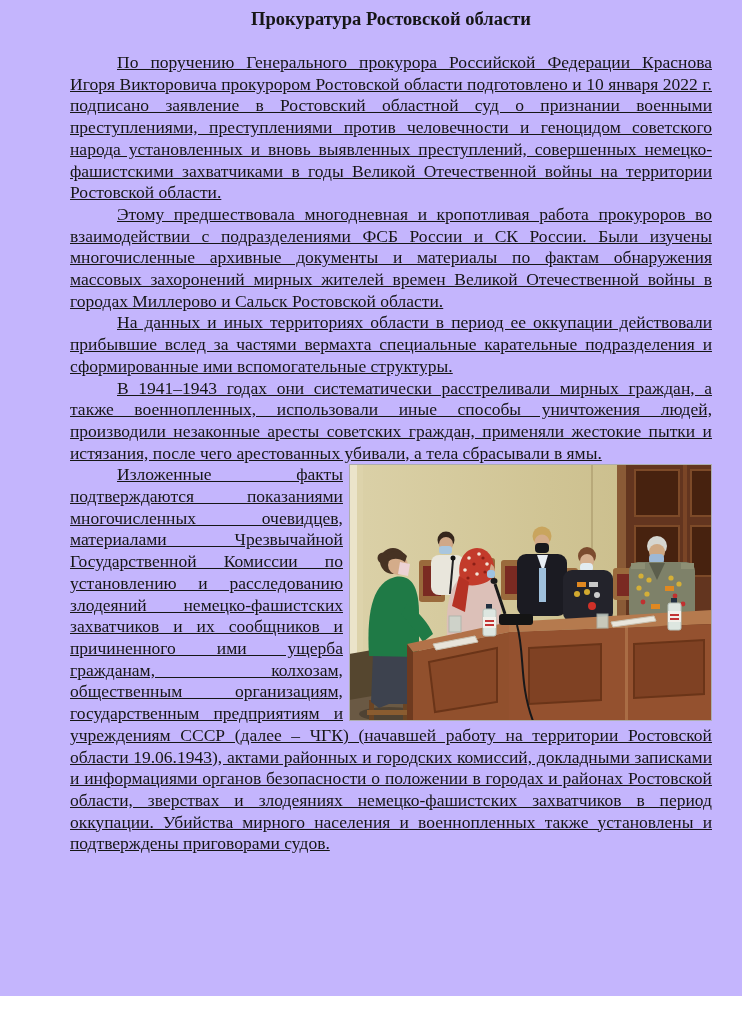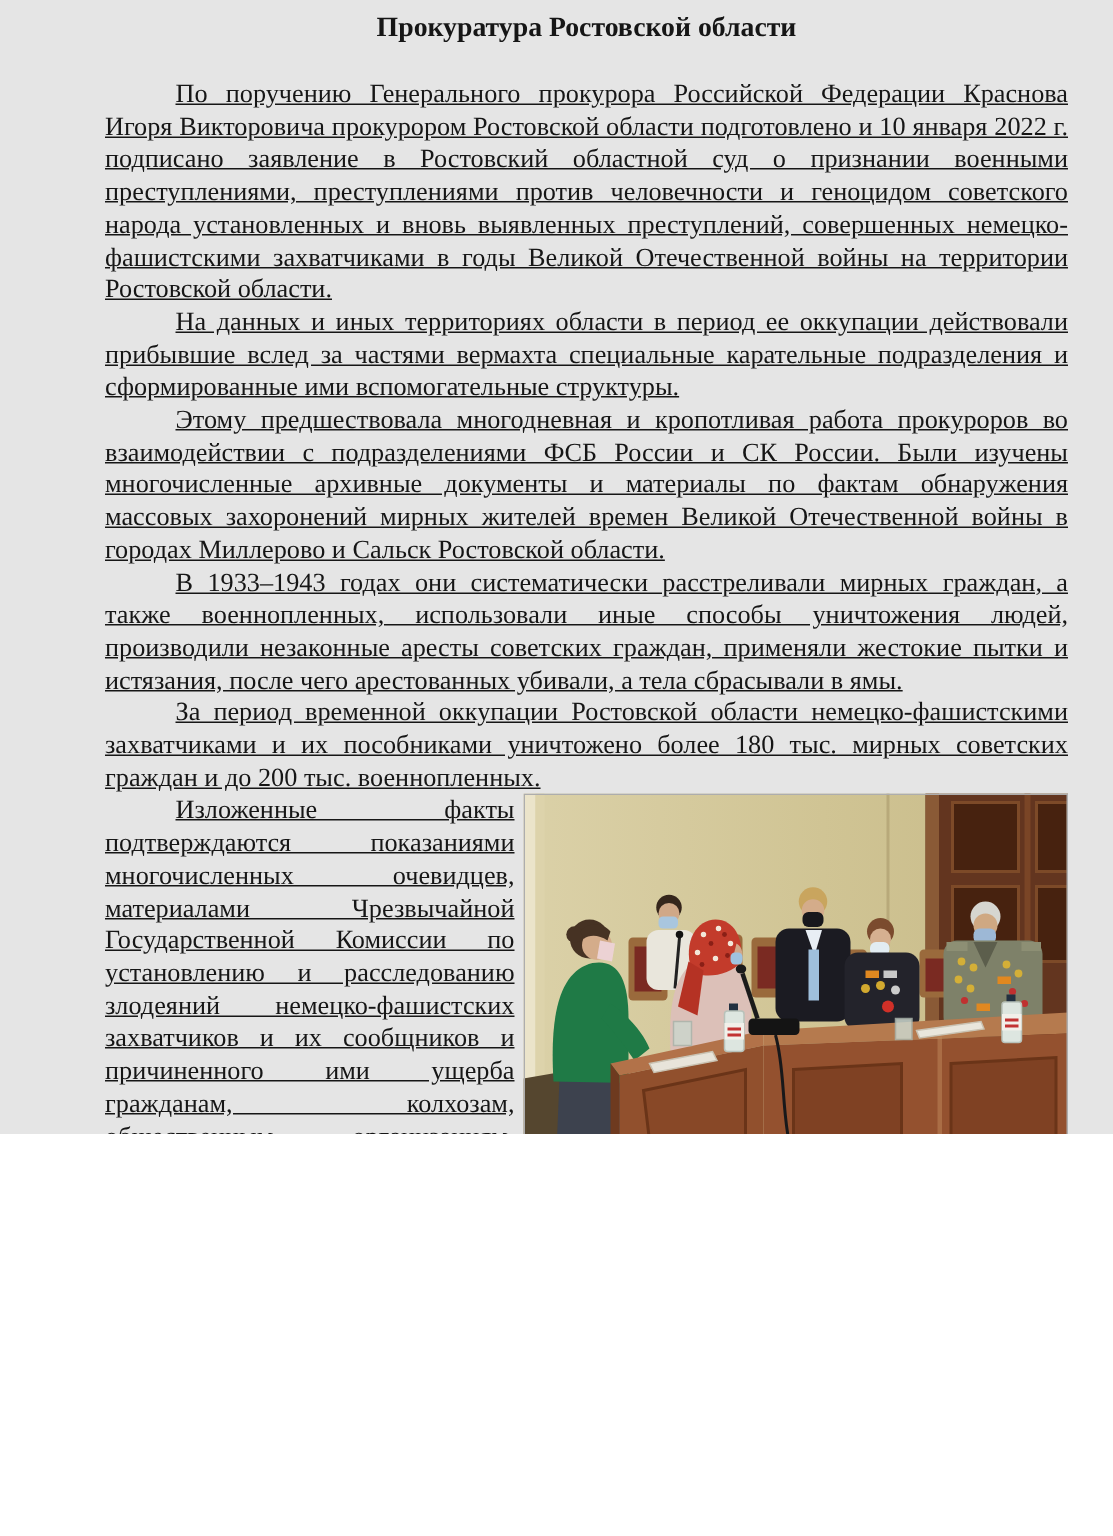--- a/index.html
+++ b/index.html
@@ -1,21 +1,21 @@
 <!DOCTYPE html>
 <html><head>
 <meta charset="utf-8">
 <style>
   html,body { margin:0; padding:0; background:#ffffff; }
   .page {
     position:relative;
-    width:742px; height:756px;
+    width:742px; height:996px;
     box-sizing:border-box;
     padding:8px 30px 0 70px;
-    background:#e5e5e5;
+    background:#c4b5fd;
     font-family:"Liberation Serif", serif;
     font-size:17.5px;
     line-height:21.7px;
     color:#161616;
     overflow:hidden;
   }
   .doc-title {
     font-family:"Liberation Serif", serif;
     font-size:18.5px;
     font-weight:bold;
@@ -37,24 +37,23 @@
   .photo-box svg { display:block; }
 </style>
 </head>
 <body>
 
 <div class="page">
 
   <h1 class="doc-title">Прокуратура Ростовской области</h1>
 
   <p class="para">По поручению Генерального прокурора Российской Федерации Краснова Игоря Викторовича прокурором Ростовской области подготовлено и 10 января 2022 г. подписано заявление в Ростовский областной суд о признании военными преступлениями, преступлениями против человечности и геноцидом советского народа установленных и вновь выявленных преступлений, совершенных немецко-фашистскими захватчиками в годы Великой Отечественной войны на территории Ростовской области.</p>
+  <p class="para">Этому предшествовала многодневная и кропотливая работа прокуроров во взаимодействии с подразделениями ФСБ России и СК России. Были изучены многочисленные архивные документы и материалы по фактам обнаружения массовых захоронений мирных жителей времен Великой Отечественной войны в городах Миллерово и Сальск Ростовской области.</p>
   <p class="para">На данных и иных территориях области в период ее оккупации действовали прибывшие вслед за частями вермахта специальные карательные подразделения и сформированные ими вспомогательные структуры.</p>
-  <p class="para">Этому предшествовала многодневная и кропотливая работа прокуроров во взаимодействии с подразделениями ФСБ России и СК России. Были изучены многочисленные архивные документы и материалы по фактам обнаружения массовых захоронений мирных жителей времен Великой Отечественной войны в городах Миллерово и Сальск Ростовской области.</p>
-  <p class="para">В 1933–1943 годах они систематически расстреливали мирных граждан, а также военнопленных, использовали иные способы уничтожения людей, производили незаконные аресты советских граждан, применяли жестокие пытки и истязания, после чего арестованных убивали, а тела сбрасывали в ямы.</p>
-  <p class="para">За период временной оккупации Ростовской области немецко-фашистскими захватчиками и их пособниками уничтожено более 180 тыс. мирных советских граждан и до 200 тыс. военнопленных.</p>
+  <p class="para">В 1941–1943 годах они систематически расстреливали мирных граждан, а также военнопленных, использовали иные способы уничтожения людей, производили незаконные аресты советских граждан, применяли жестокие пытки и истязания, после чего арестованных убивали, а тела сбрасывали в ямы.</p>
 
   <p class="para"><span class="photo-box">
         <svg viewBox="0 0 363 257" width="363" height="257" xmlns="http://www.w3.org/2000/svg">
     <defs>
       <linearGradient id="wallg" x1="0" y1="0" x2="1" y2="0">
         <stop offset="0" stop-color="#dbd1a8"></stop>
         <stop offset="0.55" stop-color="#d0c494"></stop>
         <stop offset="1" stop-color="#c7ba88"></stop>
       </linearGradient>
     </defs>

